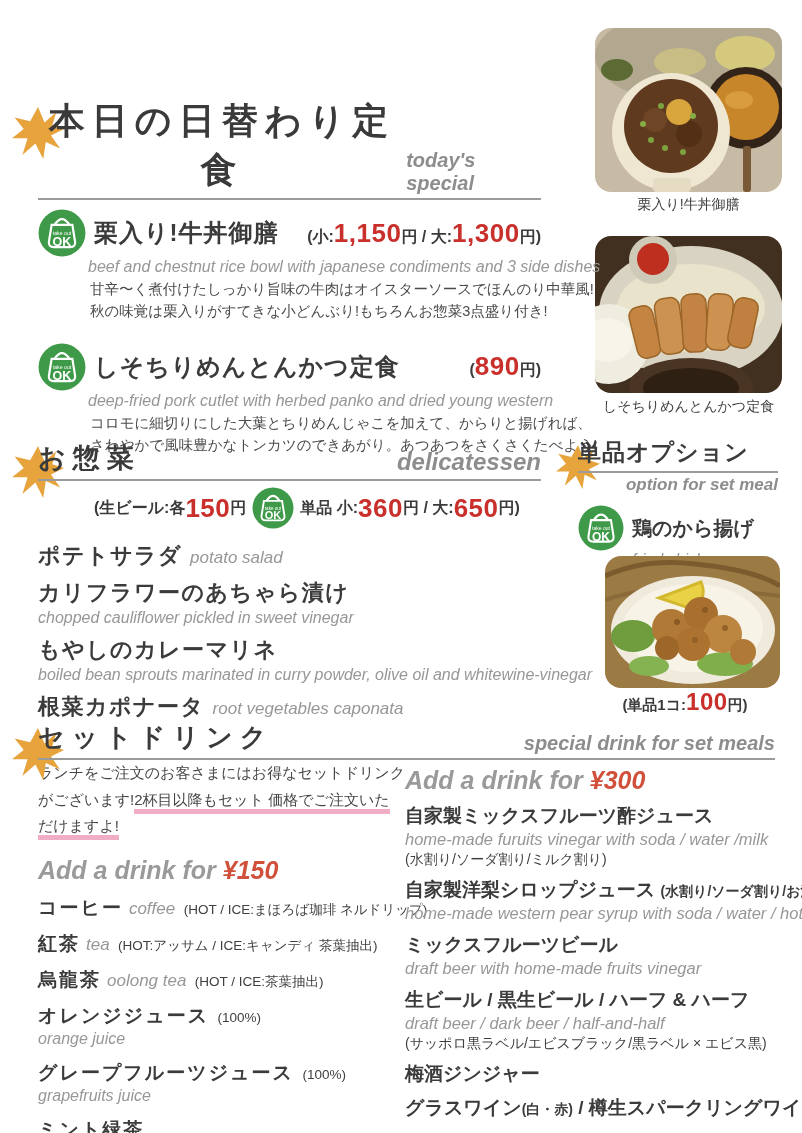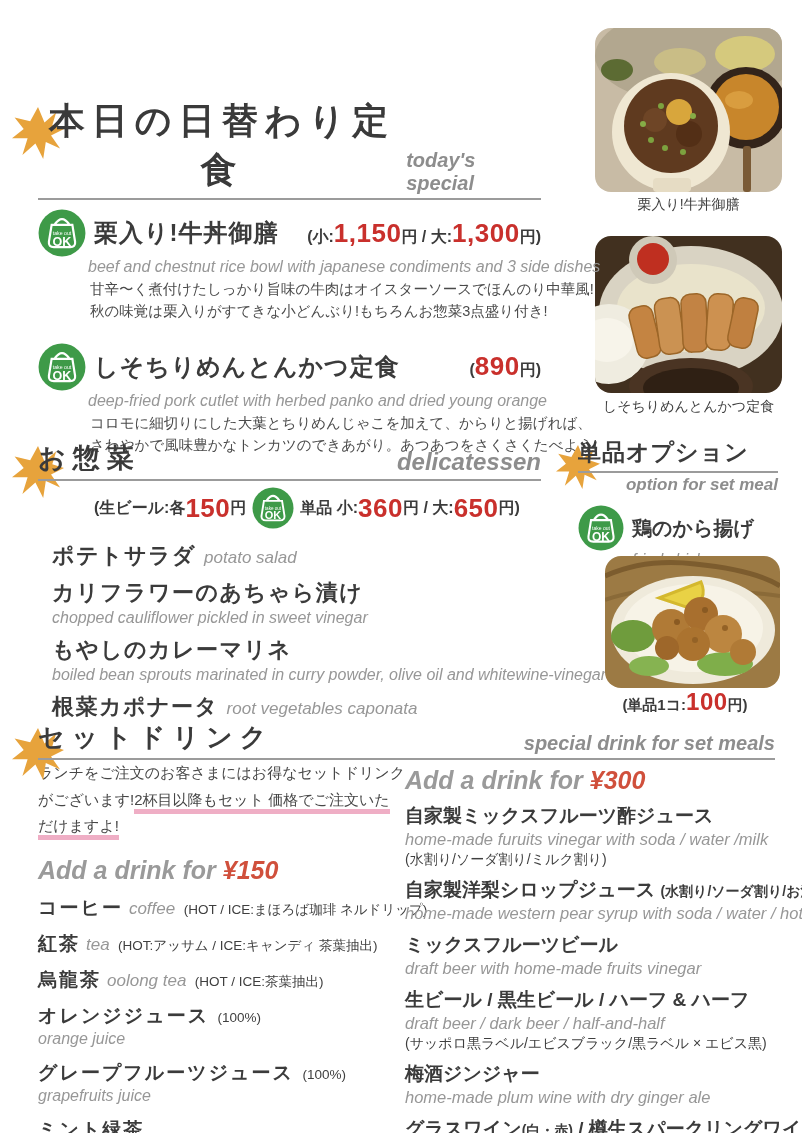--- a/index.html
+++ b/index.html
@@ -41,21 +41,21 @@
   #photo2 { left:595px; top:236px; }
   #cap2 { left:585px; top:398px; width:207px; }
   #photo3 { left:605px; top:556px; }
 
   
   #sec-deli { left:38px; top:440px; width:503px; }
   #sec-deli .sec-title { font-size:27px; letter-spacing:7px; }
   #sec-deli .sec-sub { font-size:24px; }
   .deli-price-row { display:flex; align-items:center; margin-top:6px; padding-left:56px; white-space:nowrap; }
   .deli-price-row .badge { margin:0 6px; }
-  .deli-item { margin-top:7px;margin-left:14px; }
+  .deli-item { margin-top:7px; }
   .deli-name { font-size:22px; font-weight:bold; letter-spacing:1.5px; }
   .deli-en-inline { font-style:italic; color:#979797; font-size:17px; margin-left:8px; font-weight:normal; }
   .deli-en { font-style:italic; color:#979797; font-size:16px; line-height:1.25; white-space:nowrap; }
 
   
   #sec-option { left:578px; top:437px; width:200px; }
   #sec-option .oh-title { font-size:23px; font-weight:bold; letter-spacing:1px;
     border-bottom:2px solid #9b9b9b; padding-bottom:3px; position:relative; }
   #sec-option .oh-sub { font-size:17px; font-weight:bold; font-style:italic; color:#8d8d8d; text-align:right; margin-top:2px; }
   .opt-item { display:flex; align-items:center; margin-top:10px; }
@@ -169,21 +169,21 @@
       <path d="M15.5 14 q6.5 -9.5 13 0" fill="none" stroke="#ffffff" stroke-width="2.2"></path>
       <path d="M12.5 14.5 h19 l2.5 15.5 q0.6 5 -4.6 5 h-14.8 q-5.2 0 -4.6 -5 z" fill="none" stroke="#ffffff" stroke-width="2"></path>
       <text x="22" y="24" text-anchor="middle" font-size="4.8" fill="#ffffff">take out</text>
       <text x="22" y="34" text-anchor="middle" font-size="11.5" font-weight="bold" fill="#ffffff">OK</text>
     </svg>
     <span class="item-name">しそちりめんとんかつ定食</span>
     <span class="item-price">
       <span class="pp">(</span><span class="pv">890</span><span class="pp">円)</span>
     </span>
   </div>
-  <div class="en-desc">deep-fried pork cutlet with herbed panko and dried young orange</div>
+  <div class="en-desc">deep-fried pork cutlet with herbed panko and dried young western</div>
   <div class="jp-desc">
     <div>コロモに細切りにした大葉とちりめんじゃこを加えて、からりと揚げれば、</div>
     <div>さわやかで風味豊かなトンカツのできあがり。あつあつをさくさくたべよう!</div>
   </div>
 </section>
 
 <section id="sec-deli" class="abs">
   <svg class="star" style="left:-26px; top:6px;" width="52" height="52" viewBox="0 0 40 40" aria-hidden="true">
     <polygon points="20,0 25,12 34,4 31,14 40,17 30,22 37,32 26,27 24,40 18,28 8,37 12,24 0,24 9,17 2,8 14,11" fill="#e7a33c"></polygon>
   </svg>
@@ -326,20 +326,19 @@
       <div class="rd-name">ミックスフルーツビール</div>
       <div class="rd-en">draft beer  with home-made fruits vinegar</div>
     </div>
     <div class="rd-item">
       <div class="rd-name">生ビール / 黒生ビール / ハーフ &amp; ハーフ</div>
       <div class="rd-en">draft beer / dark beer / half-and-half</div>
       <div class="rd-note">(サッポロ黒ラベル/エビスブラック/黒ラベル × エビス黒)</div>
     </div>
     <div class="rd-item">
       <div class="rd-name">梅酒ジンジャー</div>
-      <div class="rd-en">home-made plum wine with dry ginger ale</div>
     </div>
     <div class="rd-item">
       <div class="rd-name"><span>グラスワイン</span><span class="rd-name-note">(白・赤)</span><span> / 樽生スパークリングワイン</span></div>
 
     </div>
   </div>
 </section>
 
 </body></html>

